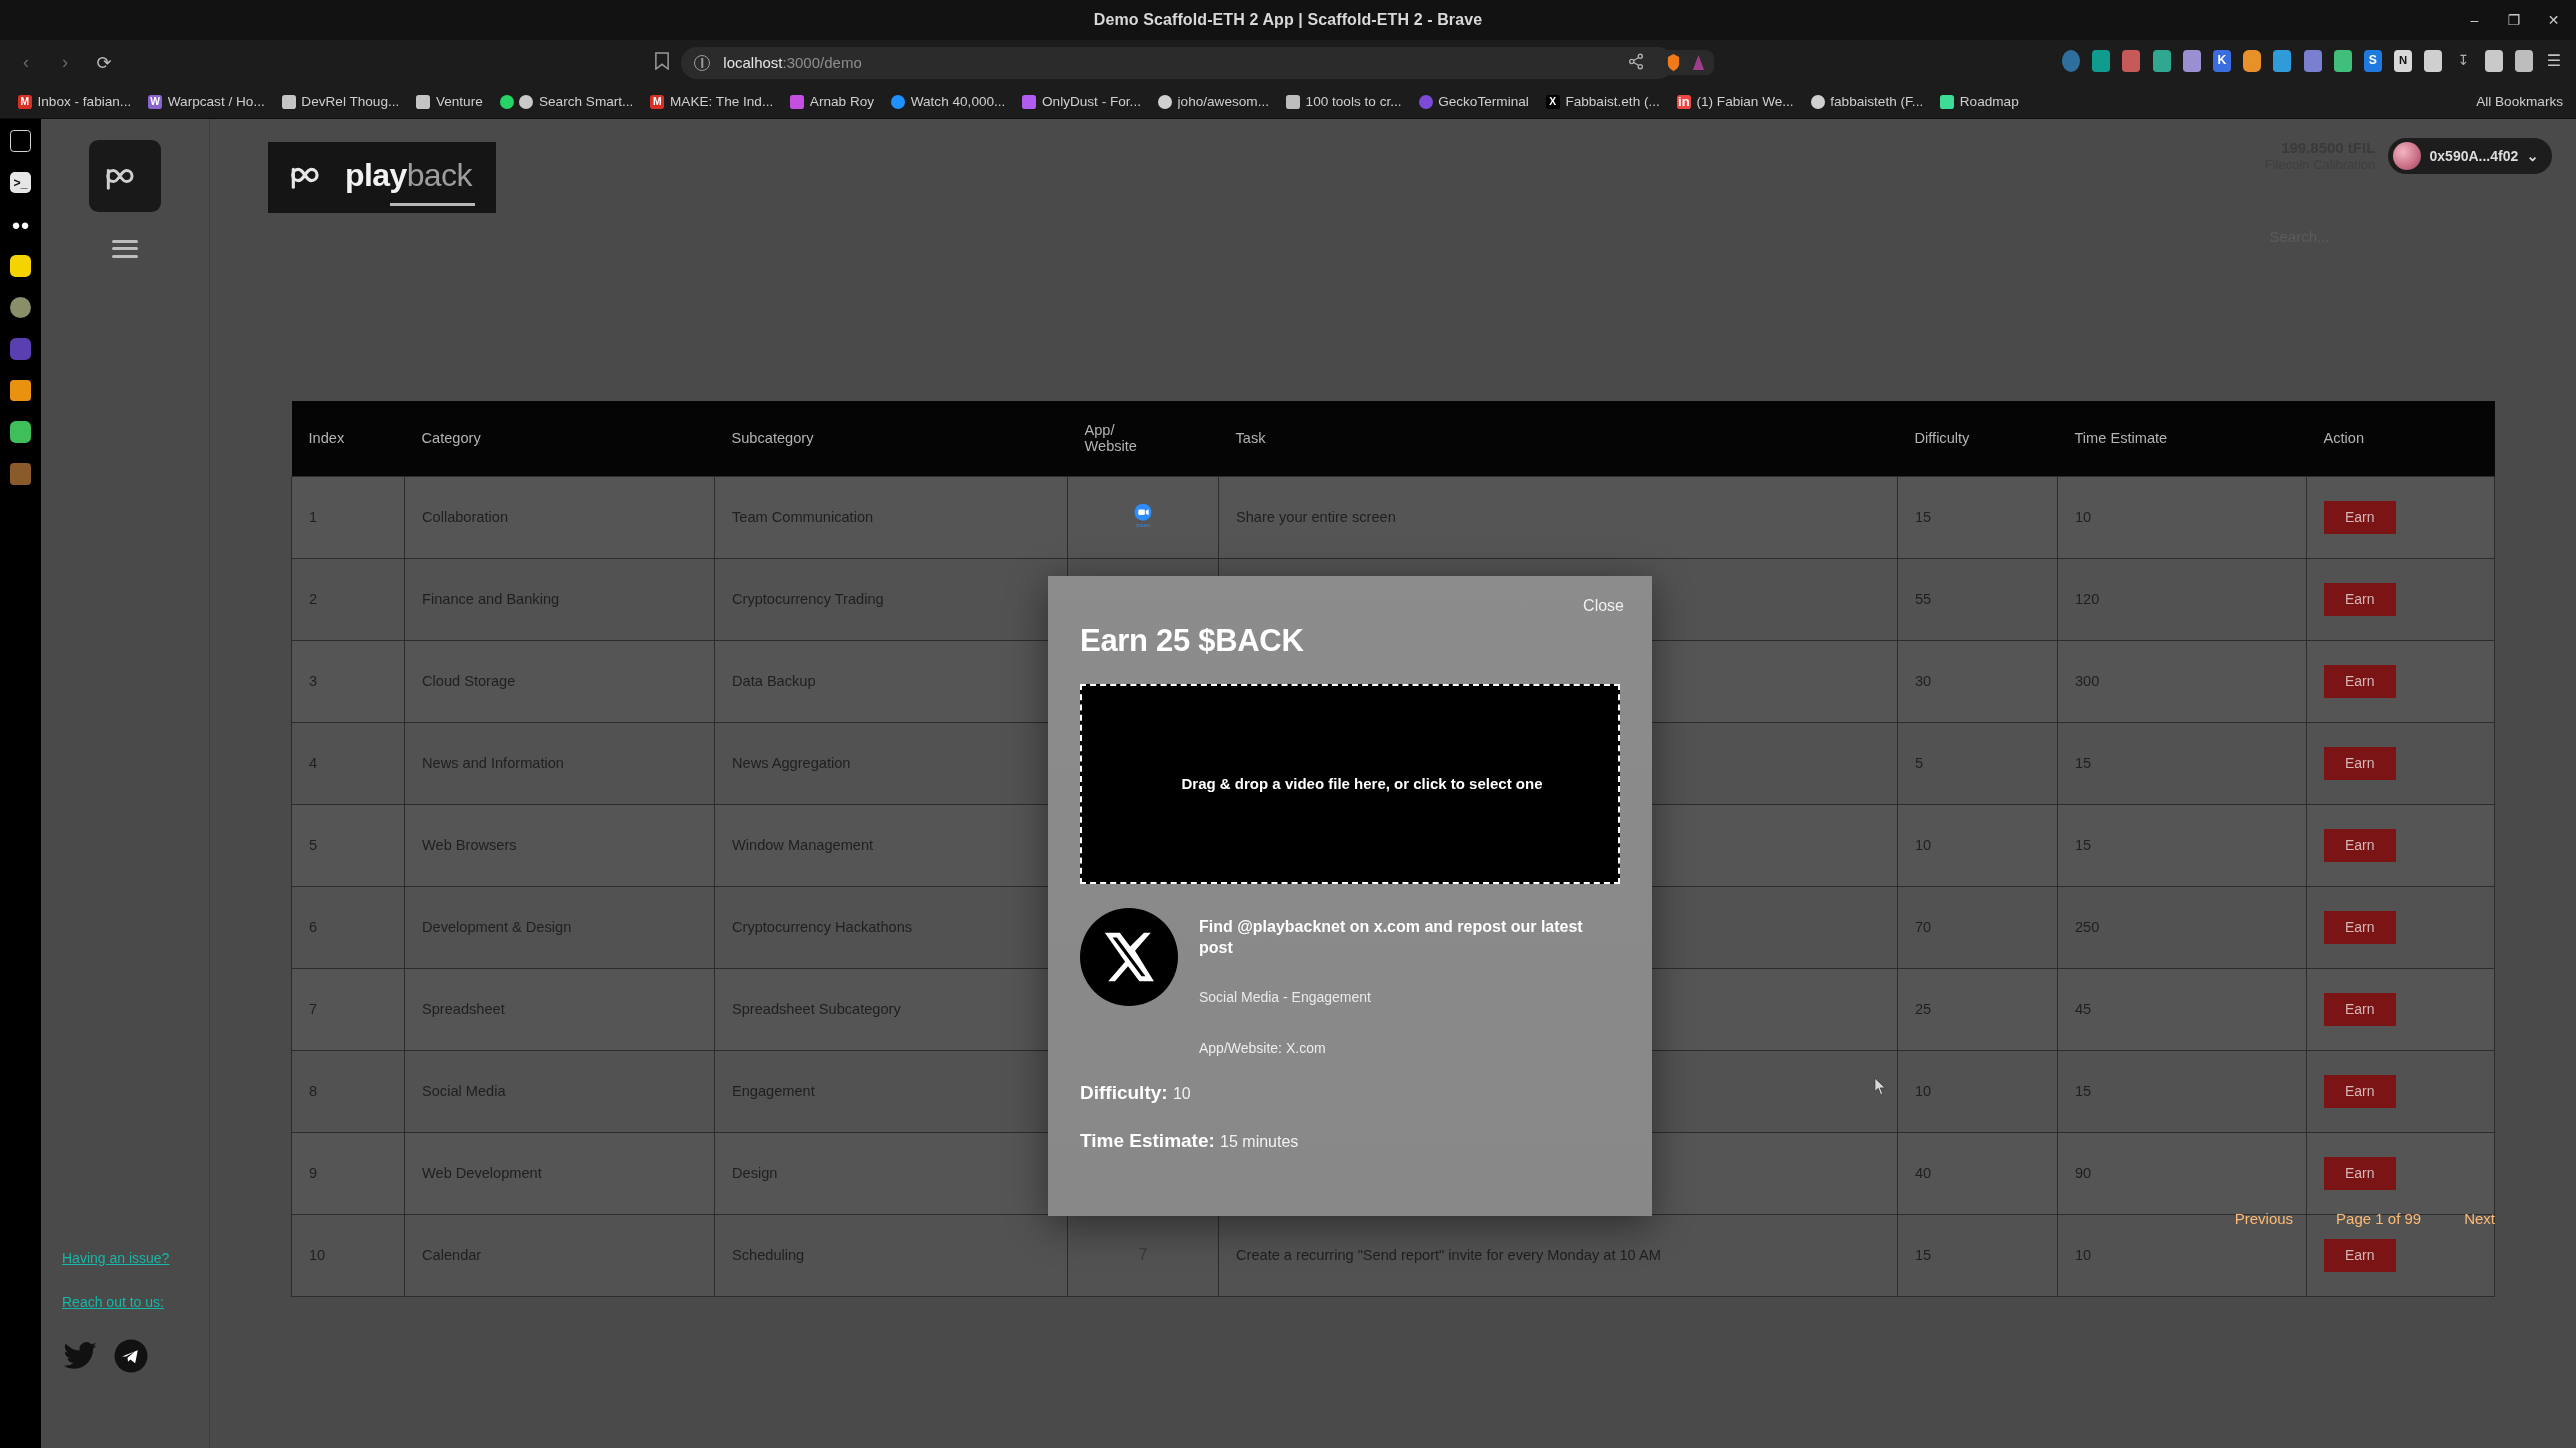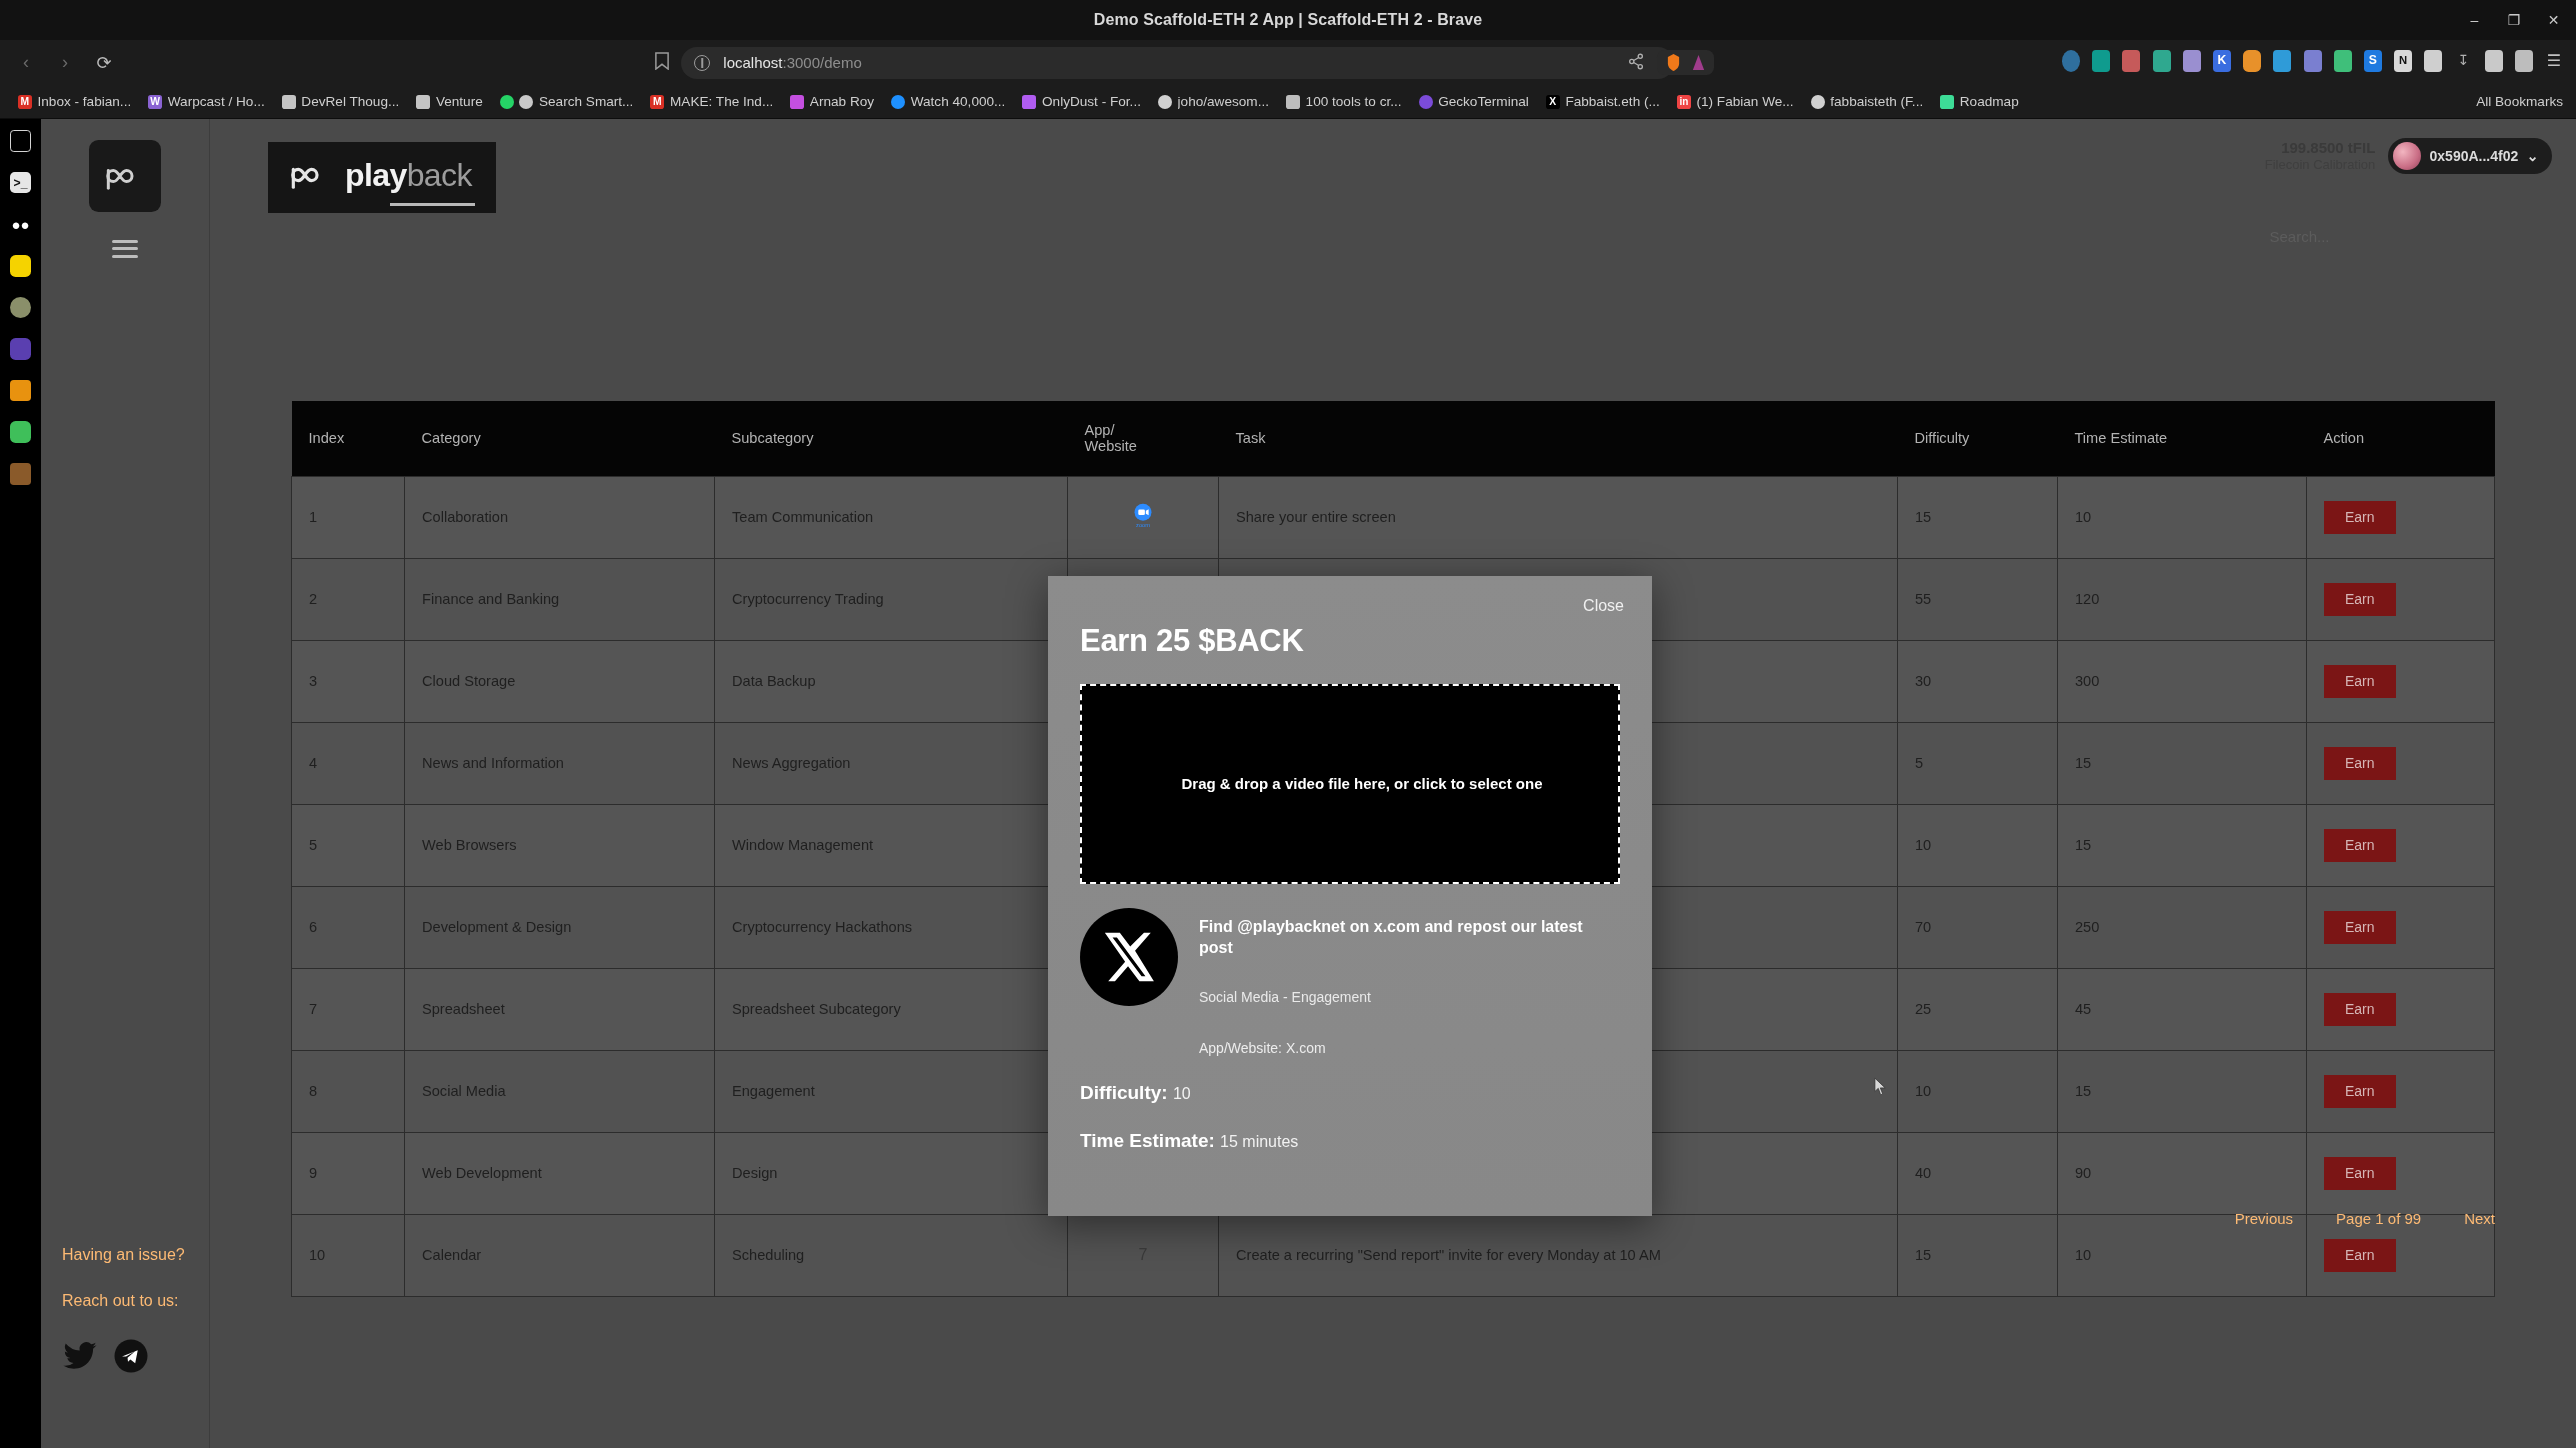--- a/index.html
+++ b/index.html
@@ -77,21 +77,21 @@
     border-right: 0.9px solid #3d3d3d; display: flex; flex-direction: column; align-items: center;
     padding-top: 21px;
   }
   .app-logo-sq {
     width: 72px; height: 72px; background: #191919; border-radius: 9.4px;
     display:flex; align-items:center; justify-content:center;
   }
   .hamburger { margin-top: 28px; display:flex; flex-direction:column; gap:4.7px; }
   .hamburger span { display:block; width: 26px; height: 2.8px; background: #bdbdbd; border-radius: 1.9px; }
   .help-block { position: absolute; bottom: 75px; left: 21px; }
-  .help-block .ht { font-size: 16px; color: #fdba74; margin-bottom: 28px; }
+  .help-block .ht { font-size: 14px; color: #14b8a6; margin-bottom: 28px; text-decoration: underline; }
   .socials { display: flex; gap: 15px; margin-top: 24.5px; }
   .soc { width: 36px; height: 36px; }
 
   .content { position: absolute; left: 169px; top: 0; right: 0; bottom: 0; }
 
   .brandbar { position: absolute; left: 58px; top: 22.6px; }
   .brand-pill {
     background: #151515; padding: 15px 24.5px 19px 21px; display: inline-flex; align-items: center; gap: 13px;
     position: relative;
   }
@@ -296,21 +296,21 @@
       </div>
     <div class="bm">
         <span class="fav" style="background:#7b4bd8;border-radius:50%"></span>
         <span class="bm-label">GeckoTerminal</span>
       </div>
     <div class="bm">
         <span class="fav" style="background:#000">X</span>
         <span class="bm-label">Fabbaist.eth (...</span>
       </div>
     <div class="bm">
-        <span class="fav" style="background:#ef4444;font-size:10px">in</span>
+        <span class="fav" style="background:#ef4444;font-size:13px">in</span>
         <span class="bm-label">(1) Fabian We...</span>
       </div>
     <div class="bm">
         <span class="fav" style="background:#d0d0d0;border-radius:50%"></span>
         <span class="bm-label">fabbaisteth (F...</span>
       </div>
     <div class="bm">
         <span class="fav" style="background:#3ddc97"></span>
         <span class="bm-label">Roadmap</span>
       </div>

